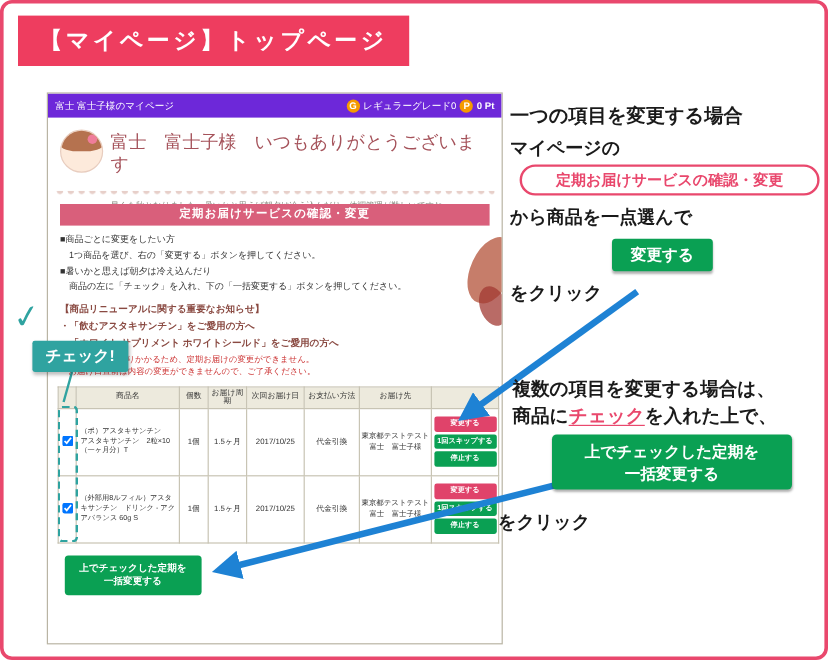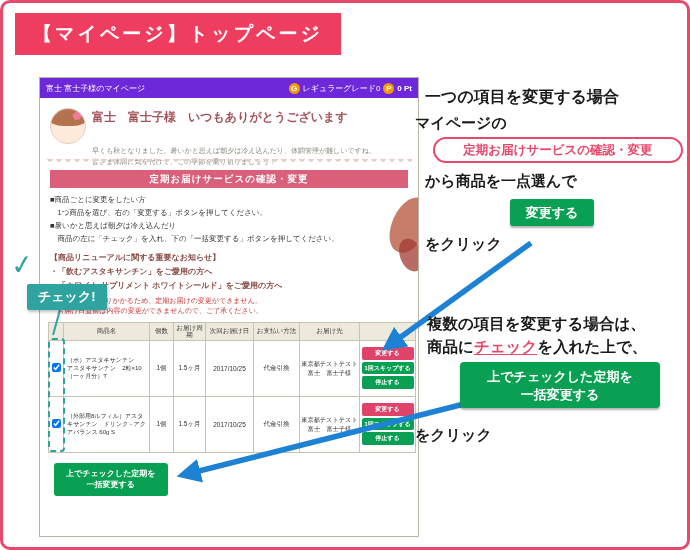--- a/index.html
+++ b/index.html
@@ -21,21 +21,21 @@
                   font-size: 8px; font-weight: bold; display: flex; align-items: center; justify-content: center; }
   .pt-label { font-weight: bold; }
 
   .greeting { position: relative; height: 70px; padding: 11px 8px 0 52px; }
   .avatar { position: absolute; left: 10px; top: 10px; width: 36px; height: 36px; border-radius: 50%;
             background: #fdeadb; border: 1px solid #e8cdbf; overflow: hidden; }
   .avatar-hair { position: absolute; top: -3px; left: -3px; right: -3px; height: 20px;
                  background: #b5724f; border-radius: 50% 50% 40% 40%; }
   .avatar-bow { position: absolute; top: 3px; right: 4px; width: 8px; height: 8px; border-radius: 50%;
                 background: #ef7d9a; }
-  .greet-name { font-size: 12px; font-weight: bold; color: #a5525a; margin-bottom: 20px; }
+  .greet-name { font-size: 15px; font-weight: normal; color: #a5525a; margin-bottom: 20px; }
   .greet-msg { font-size: 7px; color: #8a8a80; line-height: 1.55; }
   .scallop { position: absolute; bottom: 3px; left: 6px; right: 6px; height: 6px;
              background-image: radial-gradient(circle at 4px 0px, #e7cfc9 2.5px, transparent 3px);
              background-size: 9px 6px; background-repeat: repeat-x; }
   .leaf-deco { position: absolute; right: -8px; top: 118px; width: 34px; height: 58px;
                background: #b85c45; border-radius: 60% 40% 55% 45%; transform: rotate(18deg); opacity: .8; z-index: 0; }
   .leaf-deco2 { position: absolute; right: -4px; top: 160px; width: 22px; height: 34px;
                 background: #a23a33; border-radius: 50%; transform: rotate(-20deg); opacity: .75; z-index: 0; }
 
   .section-banner { position: relative; margin: 2px 10px 0; height: 18px; line-height: 18px; text-align: center;
@@ -69,21 +69,21 @@
   
   .check-mark { position: absolute; left: 8px; top: 246px; color: #2fa3a0; font-size: 27px; font-weight: bold;
                 transform: rotate(-8deg); z-index: 7; }
   .check-bubble { position: absolute; left: 24px; top: 281px; background: #2fa3a0; color: #fff;
                   font-size: 13px; font-weight: bold; padding: 4px 11px; border-radius: 2px;
                   box-shadow: 1px 2px 3px rgba(0,0,0,.25); z-index: 7; }
 
   
   .anno { position: absolute; text-align: left; color: #1a1a1a; font-weight: bold; z-index: 6; }
   .anno-h1      { left: 422px; top: 84px;  width: 262px; font-size: 16px; }
-  .anno-line1   { left: 412px; top: 111px; width: 262px; font-size: 15px; }
+  .anno-line1   { left: 422px; top: 111px; width: 262px; font-size: 15px; }
   .anno-pill    { left: 430px; top: 134px; width: 250px; height: 26px; line-height: 22px;
                   border: 2px solid #e9486d; border-radius: 15px; color: #e9486d; background: #fff;
                   font-size: 12.5px; font-weight: bold; text-align: center; z-index: 6; position: absolute; }
   .anno-line2   { left: 422px; top: 169px; width: 262px; font-size: 15px; }
   .anno-btn-sm  { left: 507px; top: 196px; width: 84px; height: 27px; line-height: 27px;
                   background: #0aa053; color: #fff; font-size: 13px; font-weight: bold; text-align: center;
                   border-radius: 3px; box-shadow: 0 2px 2px rgba(0,0,0,.3); position: absolute; z-index: 6; cursor: pointer; }
   .anno-click1  { left: 422px; top: 232px; width: 262px; font-size: 15px; }
   .anno-h2      { left: 424px; top: 311px; width: 272px; font-size: 15.5px; }
   .anno-line3   { left: 412px; top: 334px; width: 272px; font-size: 15.5px; margin-left: 12px; }

